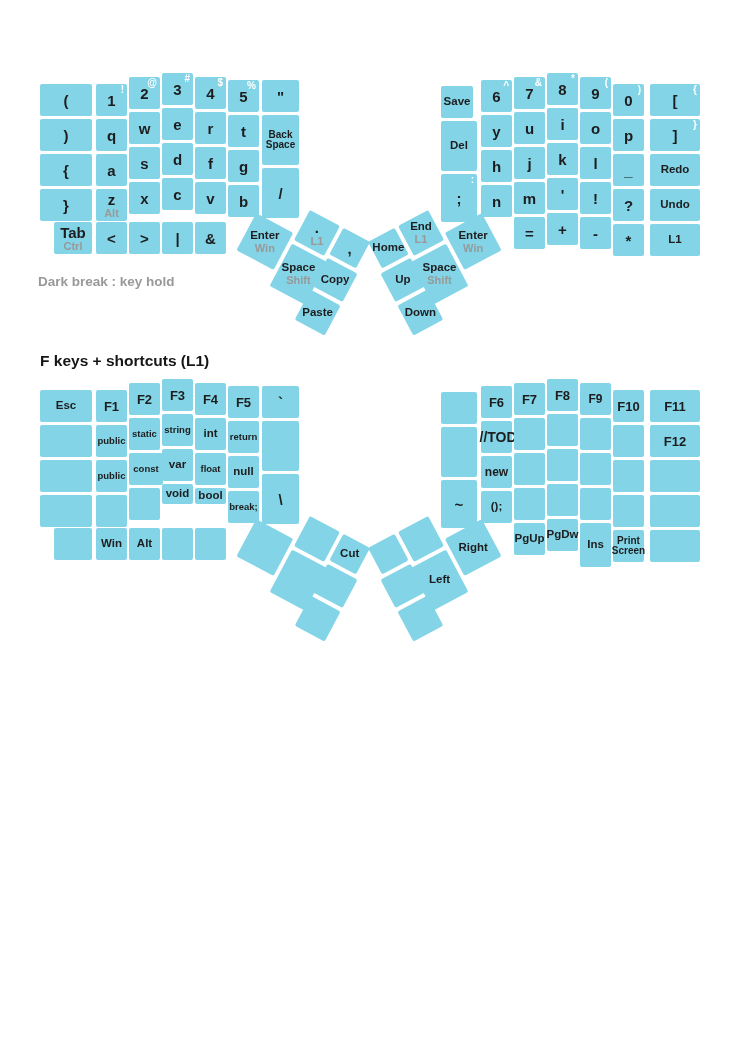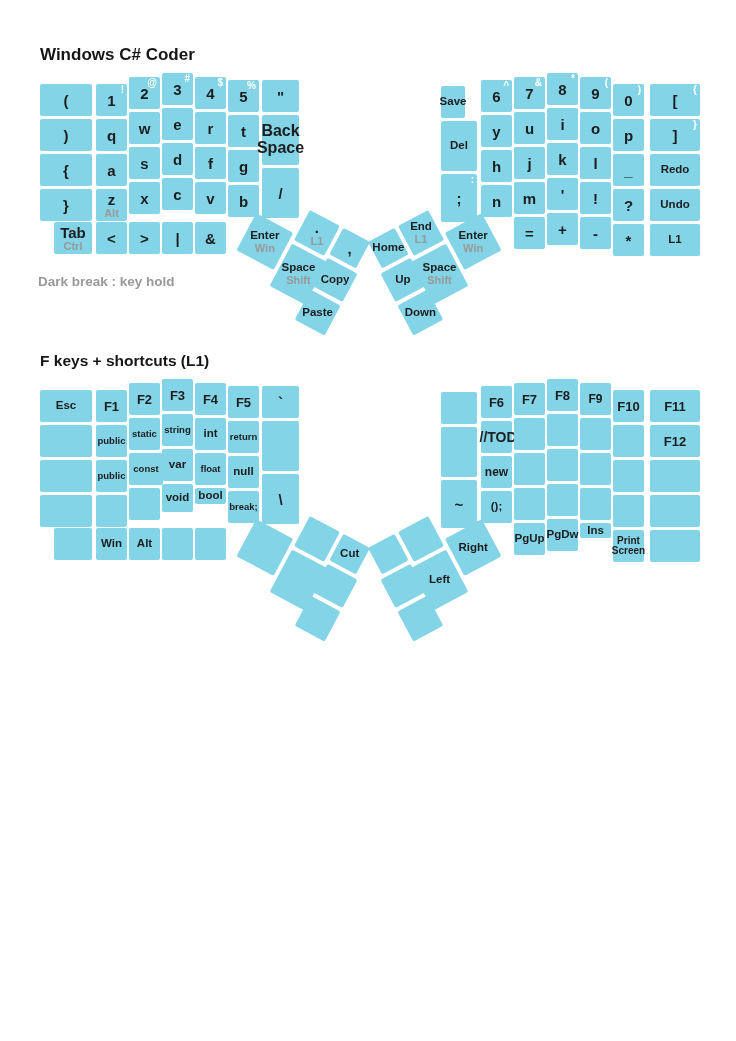--- a/index.html
+++ b/index.html
@@ -17,21 +17,20 @@
   .tap{display:block;}
   .tap.wrap{white-space:normal;text-align:center;line-height:1.05;}
   .hold{display:block;color:var(--hold,#9a9a9a);font-size:11px;margin-top:1px;}
   .shift{position:absolute;top:0px;right:3px;font-size:10px;color:var(--shift,#ffffff);line-height:1.1;}
   .cluster{position:absolute;width:120px;height:112px;transform-origin:50% 50%;}
 </style>
 </head>
 <body>
 
 <div id="canvas">
-  <div class="title" id="title-base">Windows C# Coder</div>
   <div id="legend-note">Dark break : key hold</div>
   <div class="title" id="title-layer1">F keys + shortcuts (L1)</div>
 <div class="board">
       <div class="key" style="left: 40px; top: 84px; width: 52px; height: 32px;">
         <div class="kc">
           <span class="tap" style="font-size: 15px;">(</span>
         </div>
       </div>
       <div class="key" style="left: 40px; top: 119px; width: 52px; height: 32px;">
         <div class="kc">
@@ -180,29 +179,29 @@
           <span class="tap" style="font-size: 15px;">b</span>
         </div>
       </div>
       <div class="key" style="left: 262px; top: 80px; width: 37px; height: 32px;">
         <div class="kc">
           <span class="tap" style="font-size: 15px;">"</span>
         </div>
       </div>
       <div class="key" style="left: 262px; top: 115px; width: 37px; height: 50px;">
         <div class="kc">
-          <span class="tap wrap" style="font-size: 16px;">Back Space</span>
+          <span class="tap wrap" style="font-size: 10px;">Back Space</span>
         </div>
       </div>
       <div class="key" style="left: 262px; top: 168px; width: 37px; height: 50px;">
         <div class="kc">
           <span class="tap" style="font-size: 15px;">/</span>
         </div>
       </div>
-      <div class="key" style="left: 441px; top: 86px; width: 24px; height: 32px;">
+      <div class="key" style="left: 441px; top: 86px; width: 32px; height: 32px;">
         <div class="kc">
           <span class="tap" style="font-size: 11.5px;">Save</span>
         </div>
       </div>
       <div class="key" style="left: 441px; top: 121px; width: 36px; height: 50px;">
         <div class="kc">
           <span class="tap" style="font-size: 11.5px;">Del</span>
         </div>
       </div>
       <div class="key" style="left: 441px; top: 174px; width: 36px; height: 48px;">
@@ -506,21 +505,21 @@
       <div class="key" style="left: 162px; top: 414px; width: 31px; height: 32px;">
         <div class="kc">
           <span class="tap" style="font-size: 9.5px;">string</span>
         </div>
       </div>
       <div class="key" style="left: 162px; top: 449px; width: 31px; height: 32px;">
         <div class="kc">
           <span class="tap" style="font-size: 11.5px;">var</span>
         </div>
       </div>
-      <div class="key" style="left: 162px; top: 484px; width: 31px; height: 28px;">
+      <div class="key" style="left: 162px; top: 484px; width: 31px; height: 20px;">
         <div class="kc">
           <span class="tap" style="font-size: 11.5px;">void</span>
         </div>
       </div>
       <div class="key" style="left: 162px; top: 528px; width: 31px; height: 32px;">
         <div class="kc"></div>
       </div>
       <div class="key" style="left: 195px; top: 383px; width: 31px; height: 32px;">
         <div class="kc">
           <span class="tap" style="font-size: 13px;">F4</span>
@@ -653,21 +652,21 @@
       </div>
       <div class="key" style="left: 580px; top: 418px; width: 31px; height: 32px;">
         <div class="kc"></div>
       </div>
       <div class="key" style="left: 580px; top: 453px; width: 31px; height: 32px;">
         <div class="kc"></div>
       </div>
       <div class="key" style="left: 580px; top: 488px; width: 31px; height: 32px;">
         <div class="kc"></div>
       </div>
-      <div class="key" style="left: 580px; top: 523px; width: 31px; height: 15px;">
+      <div class="key" style="left: 580px; top: 523px; width: 31px; height: 44px;">
         <div class="kc">
           <span class="tap" style="font-size: 11.5px;">Ins</span>
         </div>
       </div>
       <div class="key" style="left: 613px; top: 390px; width: 31px; height: 32px;">
         <div class="kc">
           <span class="tap" style="font-size: 13px;">F10</span>
         </div>
       </div>
       <div class="key" style="left: 613px; top: 425px; width: 31px; height: 32px;">

